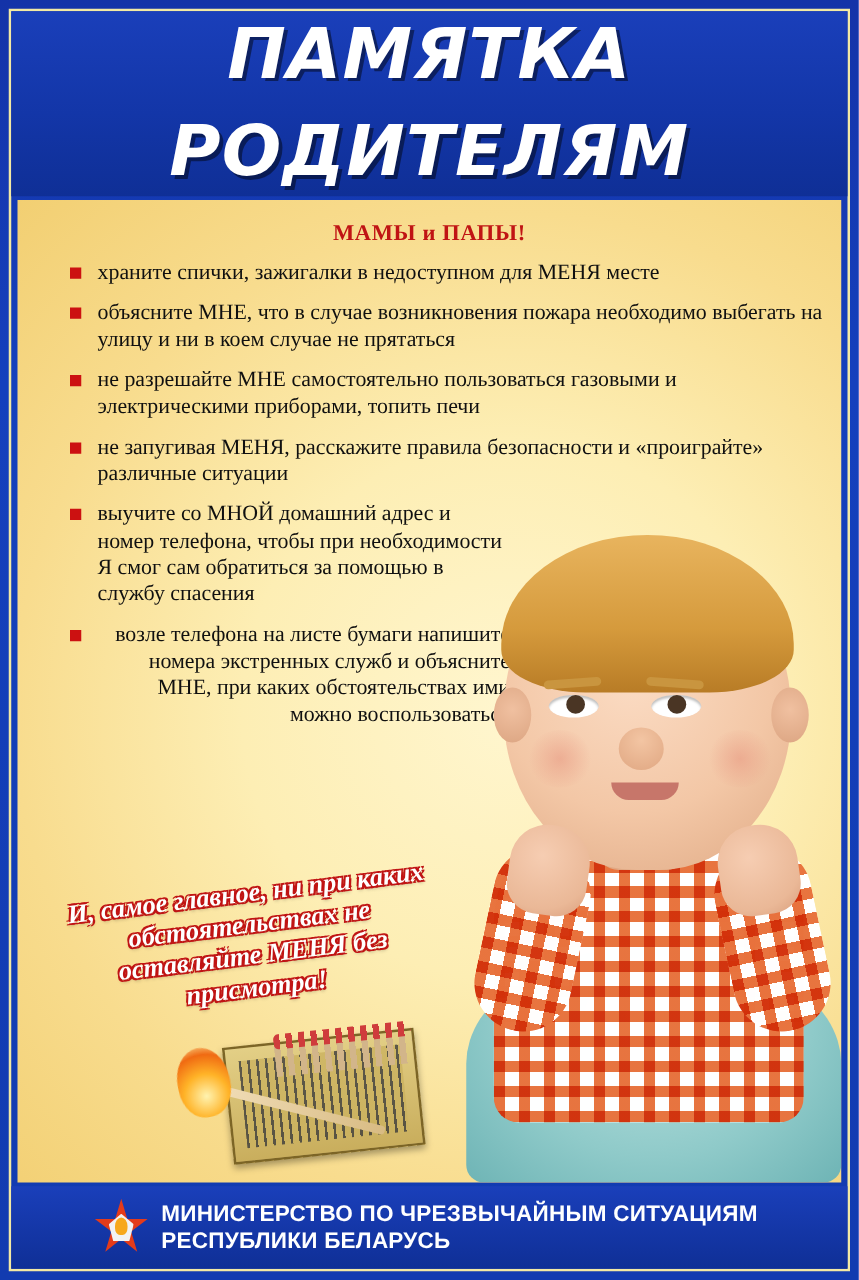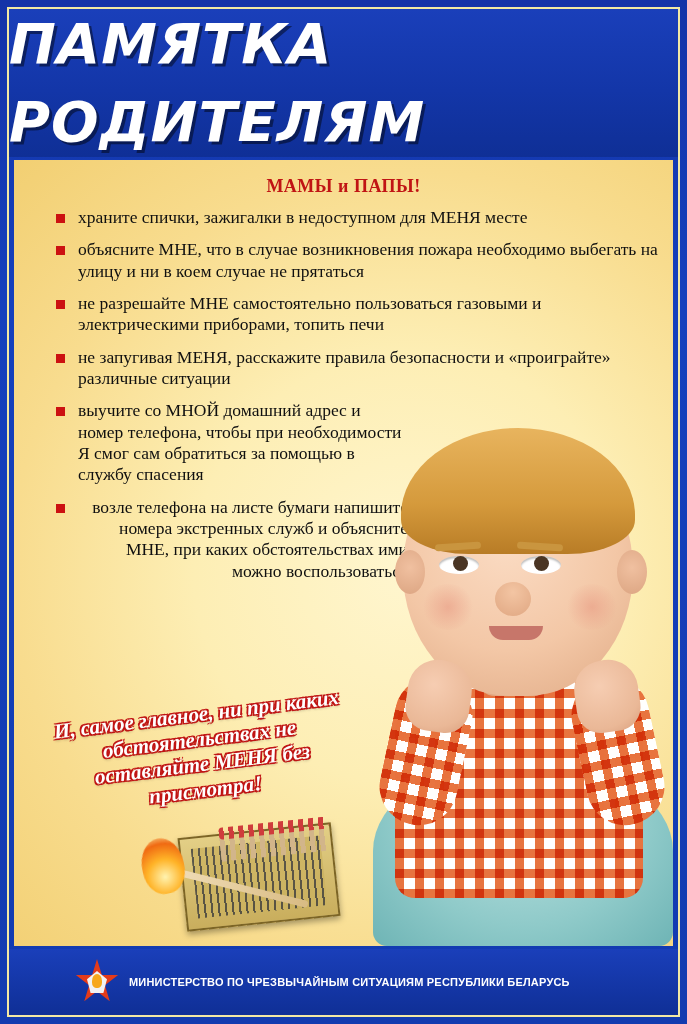--- a/index.html
+++ b/index.html
@@ -33,20 +33,21 @@
   
   .header {
     position: absolute;
     left: 9px;
     top: 9px;
     right: 9px;
     height: 148px;
     background: linear-gradient(180deg,#1a3fba 0%, #1336a8 55%, #0f2f96 100%);
     display: flex;
     flex-direction: column;
+    align-items: center;
     justify-content: center;
   }
   .title-line {
     font-family: "DejaVu Sans", sans-serif;
     font-weight: bold;
     font-style: italic;
     color: #ffffff;
     letter-spacing: 1px;
     line-height: 1;
     text-shadow: 3px 3px 0 rgba(0,0,0,0.45);
@@ -377,21 +378,21 @@
     left: 17px;
     top: 15px;
     width: 10px;
     height: 14px;
     background: #f7a81b;
     border-radius: 50% 50% 40% 40%;
   }
   .footer-text {
     font-family: "Liberation Sans", sans-serif;
     font-weight: bold;
-    font-size: 11px;
+    font-size: 18px;
     color: #ffffff;
     letter-spacing: 0.2px;
     margin-left: 62px;
   }
 </style>
 </head>
 <body>
 
 <div class="poster">
   <div class="frame-outer"></div>

